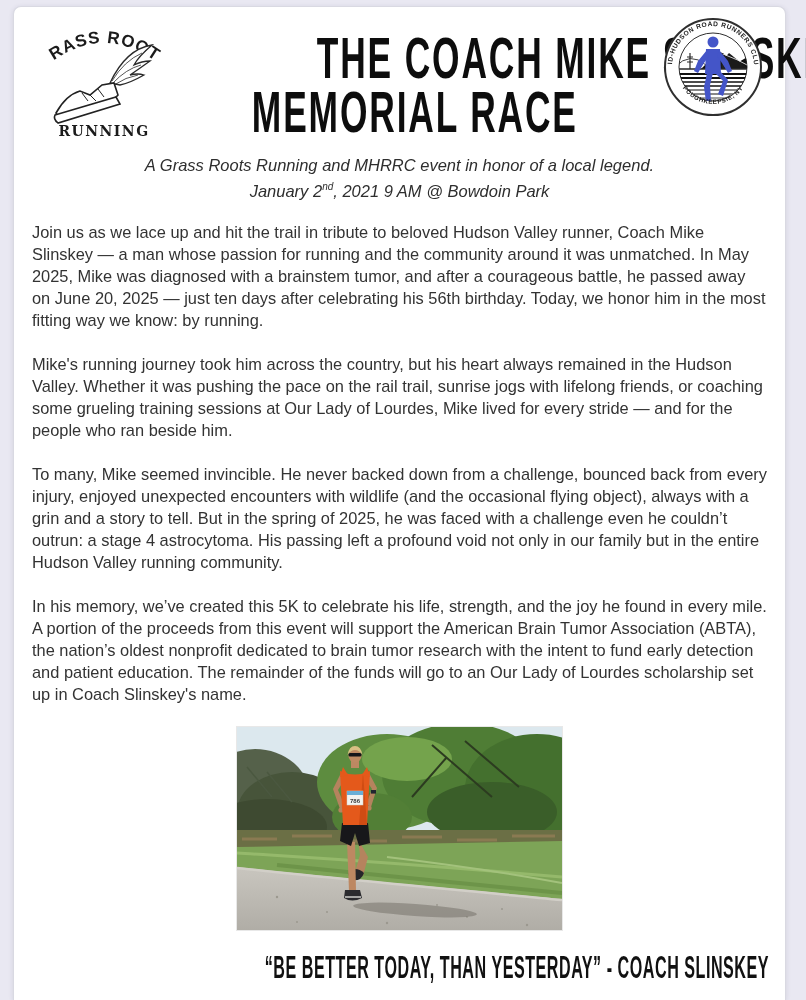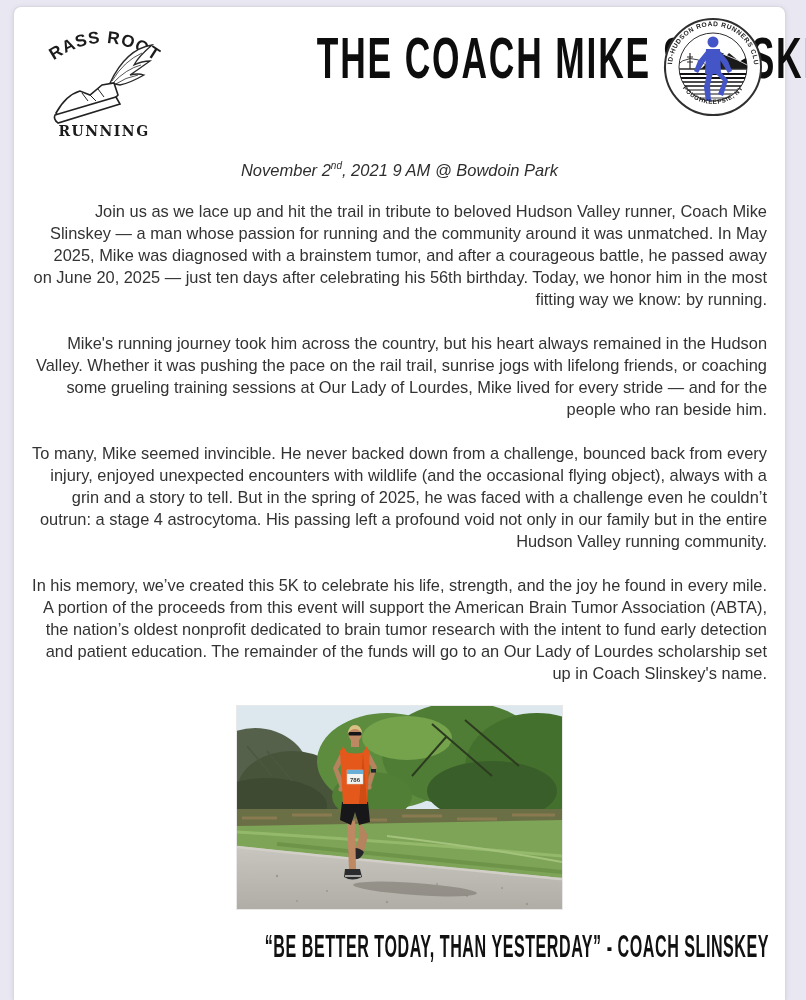--- a/index.html
+++ b/index.html
@@ -22,21 +22,21 @@
   .header{position:relative;height:128px;}
   .gr-logo{position:absolute;left:10px;top:4px;width:124px;height:120px;}
   .mh-logo{position:absolute;right:4px;top:0px;width:100px;height:100px;}
   .title-wrap{position:absolute;left:120px;right:110px;top:14px;text-align:center;color:#0d0d0d;}
   .title-line{margin:0;line-height:54px;font-weight:800;font-size:57px;letter-spacing:3px;}
   .cond{display:inline-block;transform:scaleX(0.62);transform-origin:50% 50%;white-space:nowrap;}
   
   .subtitle{margin-top:10px;text-align:center;font-style:italic;font-size:16.5px;line-height:21px;color:#2e2e2e;}
   .subtitle sup{font-size:10px;}
   
-  .bodytext{margin:19px auto 0 auto;max-width:742px;text-align:right;color:#333333;}
+  .bodytext{margin:19px auto 0 auto;max-width:742px;text-align:left;color:#333333;}
   .bodytext p{margin:0 0 22px 0;font-size:16.4px;line-height:22px;}
   
   .photo{margin:0 auto;width:325px;height:203px;display:block;outline:1px solid #e8e8e8;}
   
   .quote{margin-top:20px;text-align:center;color:#111;}
   .quote .cond{transform:scaleX(0.52);}
   .quote-inner{font-weight:800;font-size:31px;letter-spacing:1px;}
   svg text{font-family:"Liberation Sans",sans-serif;}
   .serifcap{font-family:"DejaVu Serif","Liberation Serif",serif;}
 </style>
@@ -68,20 +68,21 @@
             <path d="M14,92 Q24,74 38,70 L48,74 L60,64 L72,62 L76,74 L66,84 Q44,94 18,99 Z"></path>
             <path d="M13,94 L74,76 L78,83 L16,102 Q11,98 13,94 Z" fill="#ffffff"></path>
             <path d="M40,72 L46,80 M48,74 L54,80 M56,68 L62,76" stroke-width="1" fill="none"></path>
           </g>
           <text x="62" y="115" text-anchor="middle" font-size="14" font-weight="bold" letter-spacing="1.5" fill="#1b1b1b" class="serifcap">RUNNING</text>
         </svg>
       </div>
 
       <div class="title-wrap">
         <h1 class="title-line"><span class="cond">THE COACH MIKE SLINSKEY</span></h1>
+        <h1 class="title-line"><span class="cond">MEMORIAL RACE</span></h1>
       </div>
 
       <div class="mh-logo">
         <svg viewBox="0 0 100 100" width="100" height="100">
           <defs>
             <clipPath id="mhScene">
                 <circle cx="50" cy="50" r="34"></circle>
               </clipPath>
             <path id="mhTop" d="M 9,50 A 41,41 0 0 1 91,50" fill="none"></path>
             <path id="mhBottom" d="M 13,50 A 37,37 0 0 0 87,50" fill="none"></path>
@@ -124,21 +125,22 @@
             <textPath href="#mhTop" startOffset="50%" text-anchor="middle">MID-HUDSON ROAD RUNNERS CLUB</textPath>
           </text>
           <text font-size="6.2" font-weight="bold" fill="#1d1d1d" letter-spacing="0.6">
             <textPath href="#mhBottom" startOffset="50%" text-anchor="middle">POUGHKEEPSIE, NY</textPath>
           </text>
         </svg>
       </div>
     </header>
 
     <div class="subtitle">
-      <div><span>November 2</span><sup>nd</sup><span>, 2021 9 AM @ Bowdoin Park</span></div>
+      <div>A Grass Roots Running and MHRRC event in honor of a local legend.</div>
+      <div><span>January 2</span><sup>nd</sup><span>, 2021 9 AM @ Bowdoin Park</span></div>
     </div>
 
     <main class="bodytext" id="paragraphs">
         <p>Join us as we lace up and hit the trail in tribute to beloved Hudson Valley runner, Coach Mike Slinskey — a man whose passion for running and the community around it was unmatched. In May 2025, Mike was diagnosed with a brainstem tumor, and after a courageous battle, he passed away on June 20, 2025 — just ten days after celebrating his 56th birthday. Today, we honor him in the most fitting way we know: by running.</p>
         <p>Mike's running journey took him across the country, but his heart always remained in the Hudson Valley. Whether it was pushing the pace on the rail trail, sunrise jogs with lifelong friends, or coaching some grueling training sessions at Our Lady of Lourdes, Mike lived for every stride — and for the people who ran beside him.</p>
         <p>To many, Mike seemed invincible. He never backed down from a challenge, bounced back from every injury, enjoyed unexpected encounters with wildlife (and the occasional flying object), always with a grin and a story to tell. But in the spring of 2025, he was faced with a challenge even he couldn’t outrun: a stage 4 astrocytoma. His passing left a profound void not only in our family but in the entire Hudson Valley running community.</p>
         <p>In his memory, we’ve created this 5K to celebrate his life, strength, and the joy he found in every mile. A portion of the proceeds from this event will support the American Brain Tumor Association (ABTA), the nation’s oldest nonprofit dedicated to brain tumor research with the intent to fund early detection and patient education. The remainder of the funds will go to an Our Lady of Lourdes scholarship set up in Coach Slinskey's name.</p>
       </main>
 
     <figure class="photo" style="margin-top:0">

